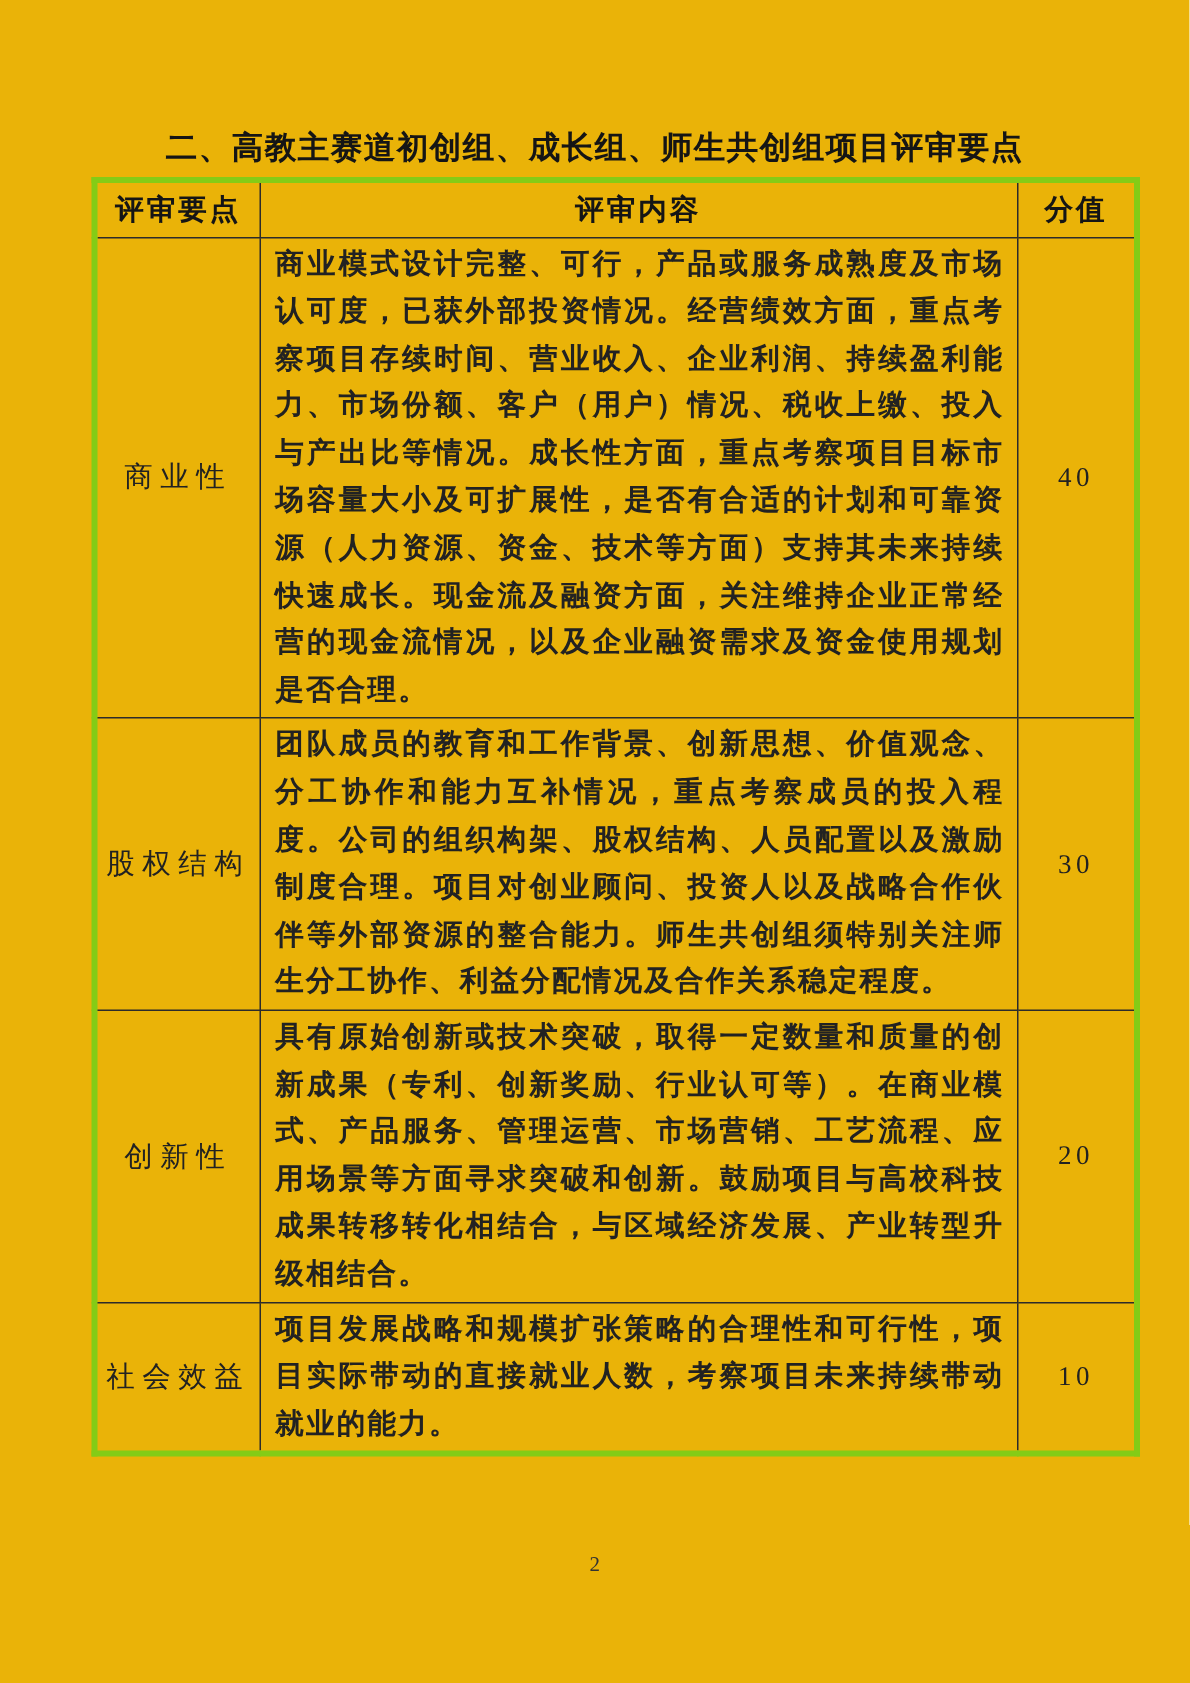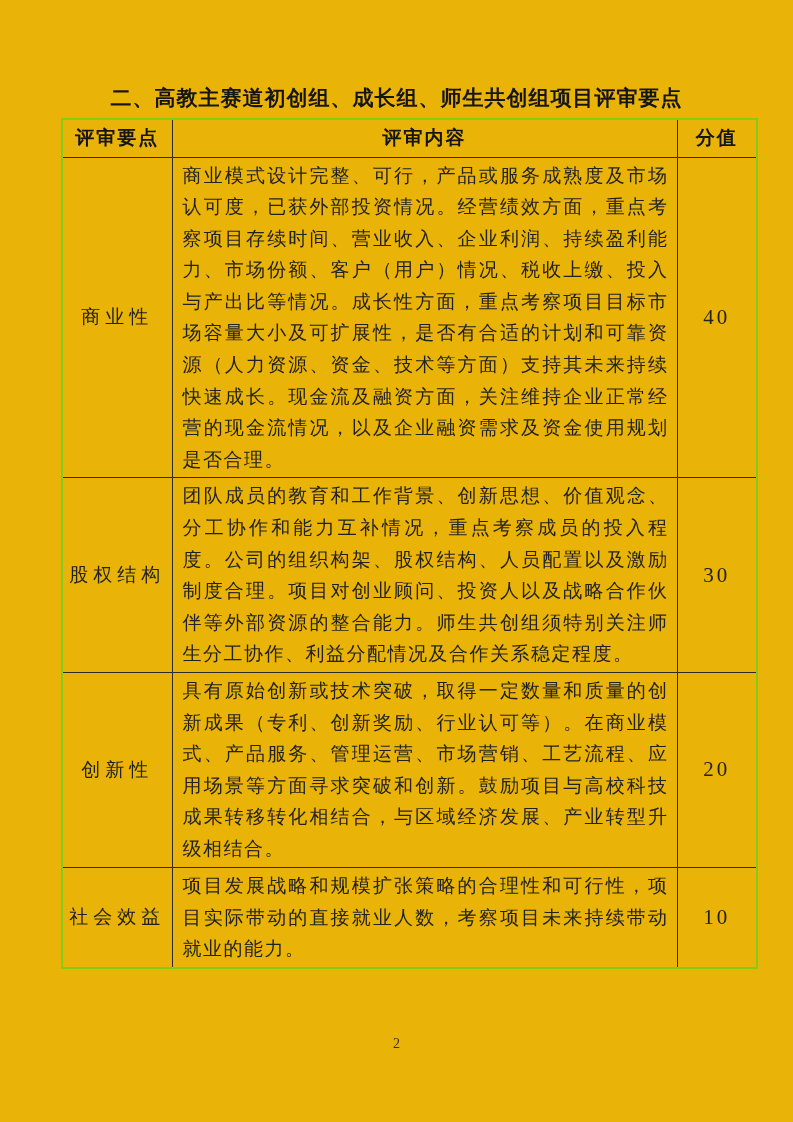--- a/index.html
+++ b/index.html
@@ -24,21 +24,21 @@
     font-weight: bold;
     letter-spacing: 1px;
     color: #151515;
   }
   table.review-table {
     position: absolute;
     top: 118px; left: 61px;
     width: 676px;
     border-collapse: collapse;
     table-layout: fixed;
-    border: 2px solid #84cc16;
+    border: 4px solid #84cc16;
     padding-left: 44px;
   }
   .review-table th, .review-table td {
     border: 1px solid #2b2b2b;
   }
   .review-table th {
     font-family: "Liberation Sans", "DejaVu Sans", sans-serif;
     font-size: 19px;
     font-weight: bold;
     height: 38px;
@@ -61,25 +61,26 @@
   td.cell-content {
     font-size: 19px;
     line-height: 31.6px;
     padding: 2px 8px 2px 10px;
     text-align: justify;
     text-justify: inter-character;
     vertical-align: middle;
     letter-spacing: 1.5px;
     overflow: hidden;
     color: #222;
+    font-weight: bold;
   }
   td.cell-score {
     text-align: center;
     vertical-align: middle;
-    font-size: 21px;
+    font-size: 18px;
     letter-spacing: 3px;
     color: #222;
   }
   tbody tr.row-0 { height: 284px; }
   tbody tr.row-1 { height: 192px; }
   tbody tr.row-2 { height: 162px; }
   tbody tr.row-3 { height: 101px; }
   .page-number {
     position: absolute;
     top: 1036px; left: 0; width: 100%;

